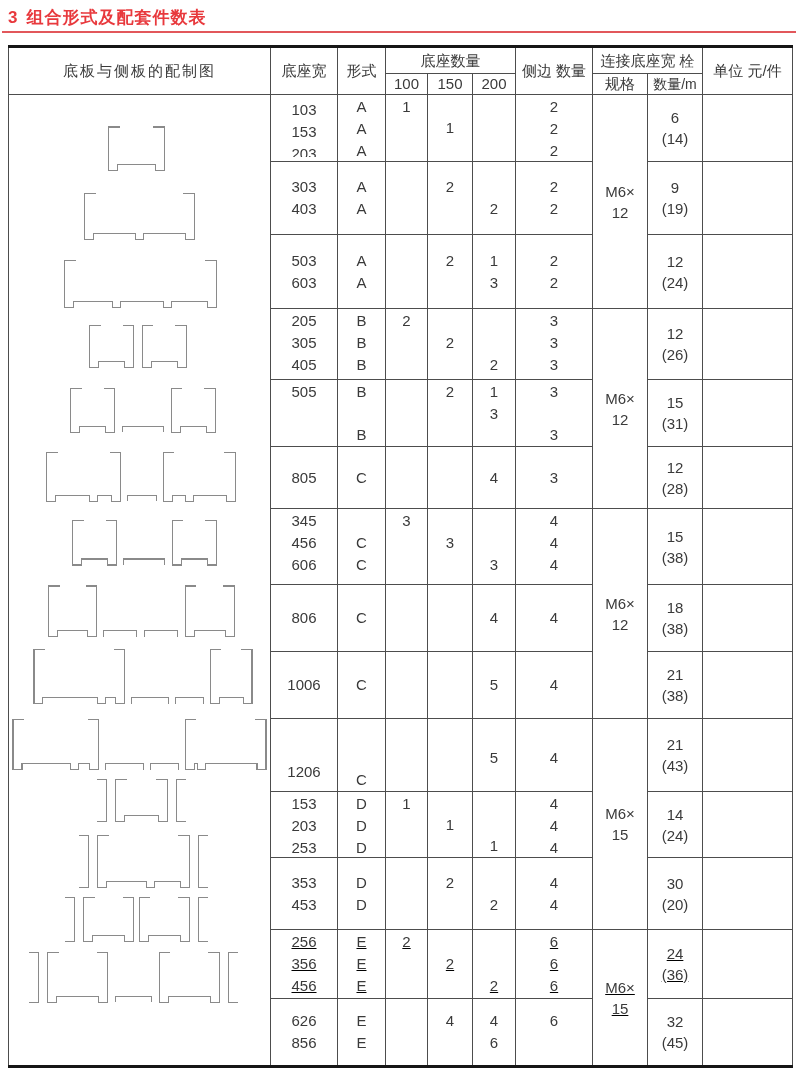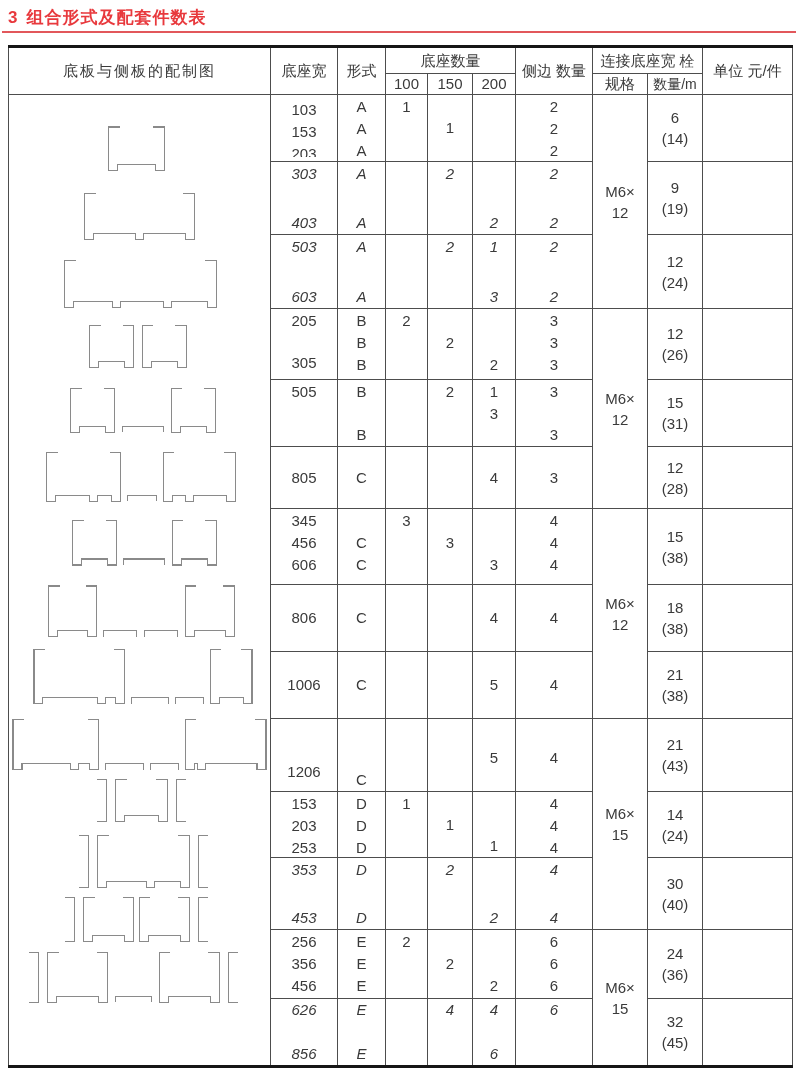--- a/index.html
+++ b/index.html
@@ -30,21 +30,21 @@
   thead tr.h1{height:27px;}
   thead tr.h2{height:21px;}
   th.diagram-h{letter-spacing:2px;}
   th.qpm{font-size:14px;}
 
   td.diagram-cell{position:relative;background:#fff;}
   td.diagram-cell svg{position:absolute;left:0;top:0;width:100%;height:100%;display:block;}
 
   .stack{display:flex;flex-direction:column;overflow:hidden;}
   .stack.top{justify-content:flex-start;}
-  .stack.spread{justify-content:space-between;font-style:italic;}
+  .stack.spread{justify-content:center;}
   .stack.center{justify-content:center;}
   .stack.bottom{justify-content:flex-end;}
   .line{height:22px;line-height:22px;text-align:center;font-size:15px;color:#3a3a3a;white-space:nowrap;}
   .merged{
     height:100%;display:flex;flex-direction:column;justify-content:center;align-items:center;
     font-size:15px;line-height:21px;color:#3a3a3a;text-align:center;white-space:nowrap;
   }
 </style>
 </head>
 <body>
@@ -304,21 +304,21 @@
           <td>
             <div class="merged">
               <div>12</div>
               <div>(24)</div>
             </div>
           </td>
           <td></td>
         </tr>
         <tr style="height: 71px;">
           <td>
-            <div class="stack top" style="height: 69px; gap: 20px;">
+            <div class="stack top" style="height: 69px;">
               <div class="line">205</div>
               <div class="line">305</div>
               <div class="line">405</div>
             </div>
           </td>
           <td>
             <div class="stack top" style="height: 69px;">
               <div class="line">B</div>
               <div class="line">B</div>
               <div class="line">B</div>
@@ -726,26 +726,26 @@
           </td>
           <td>
             <div class="stack spread" style="height: 70px;">
               <div class="line">4</div>
               <div class="line">4</div>
             </div>
           </td>
           <td>
             <div class="merged">
               <div>30</div>
-              <div>(40)</div>
-            </div>
-          </td>
-          <td></td>
-        </tr>
-        <tr style="height: 69px;">
+              <div>(20)</div>
+            </div>
+          </td>
+          <td></td>
+        </tr>
+        <tr style="height: 69px; text-decoration: underline;">
           <td>
             <div class="stack top" style="height: 67px;">
               <div class="line">256</div>
               <div class="line">356</div>
               <div class="line">456</div>
             </div>
           </td>
           <td>
             <div class="stack top" style="height: 67px;">
               <div class="line">E</div>

